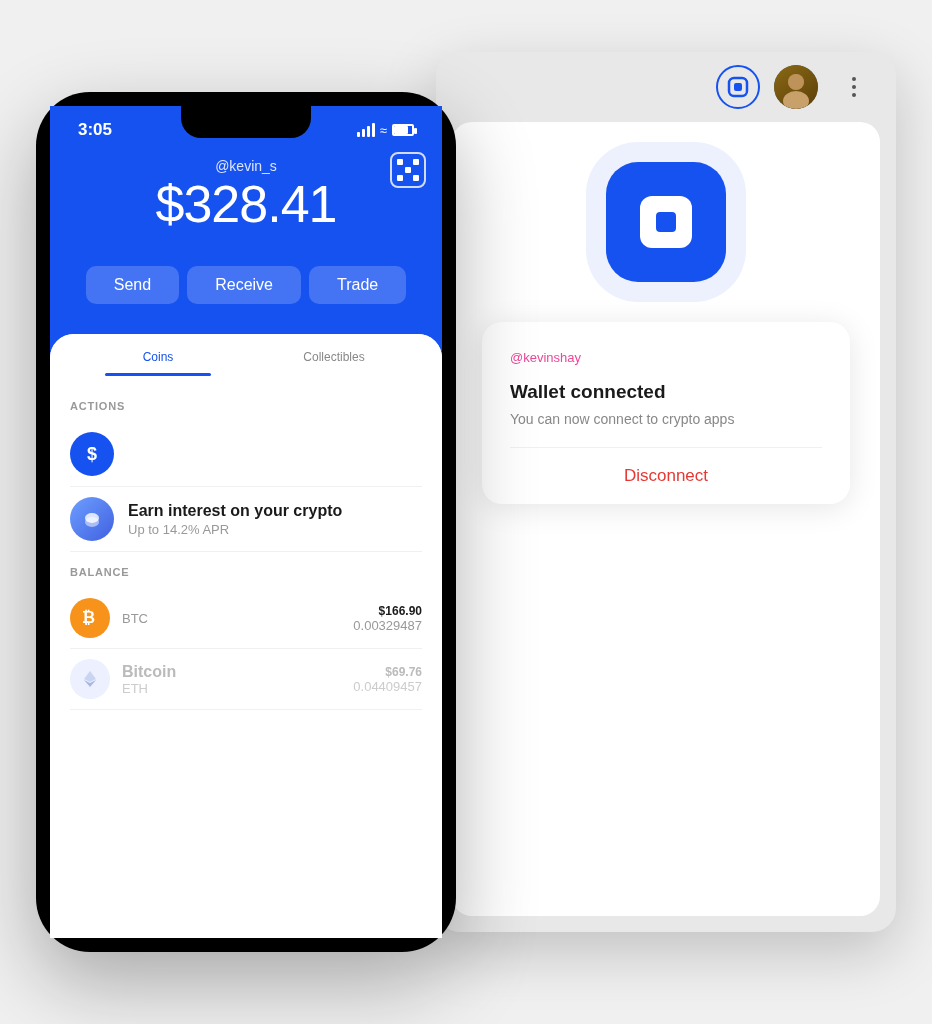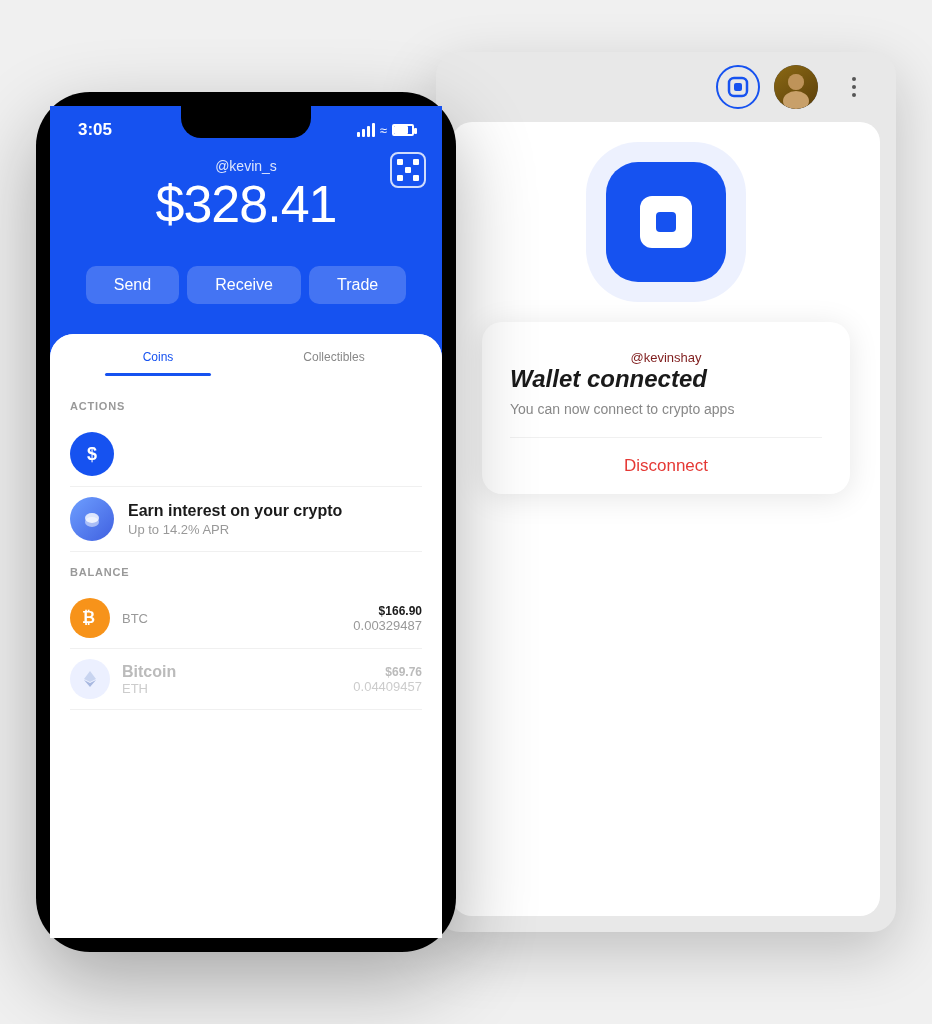--- a/index.html
+++ b/index.html
@@ -424,31 +424,29 @@
       background: white;
       border-radius: 20px;
       padding: 28px 28px 0;
       width: 100%;
       box-shadow: 0 4px 30px rgba(0,0,0,0.1);
       margin-top: 10px;
     }
 
     .connected-user {
       font-size: 13px;
-      color: #7f1d1d;
-      margin-bottom: 0;
-      text-align: center;
+      color: #ec4899;
+      margin-bottom: 16px;
     }
 
     .connected-title {
-      font-size: 24px;
+      font-size: 19px;
       font-weight: 700;
       color: #1a1a1a;
       margin-bottom: 8px;
-      font-style: italic;
     }
 
     .connected-desc {
       font-size: 14px;
       color: #888;
       margin-bottom: 0;
       padding-bottom: 20px;
       border-bottom: 1px solid #f0f0f0;
     }
 

